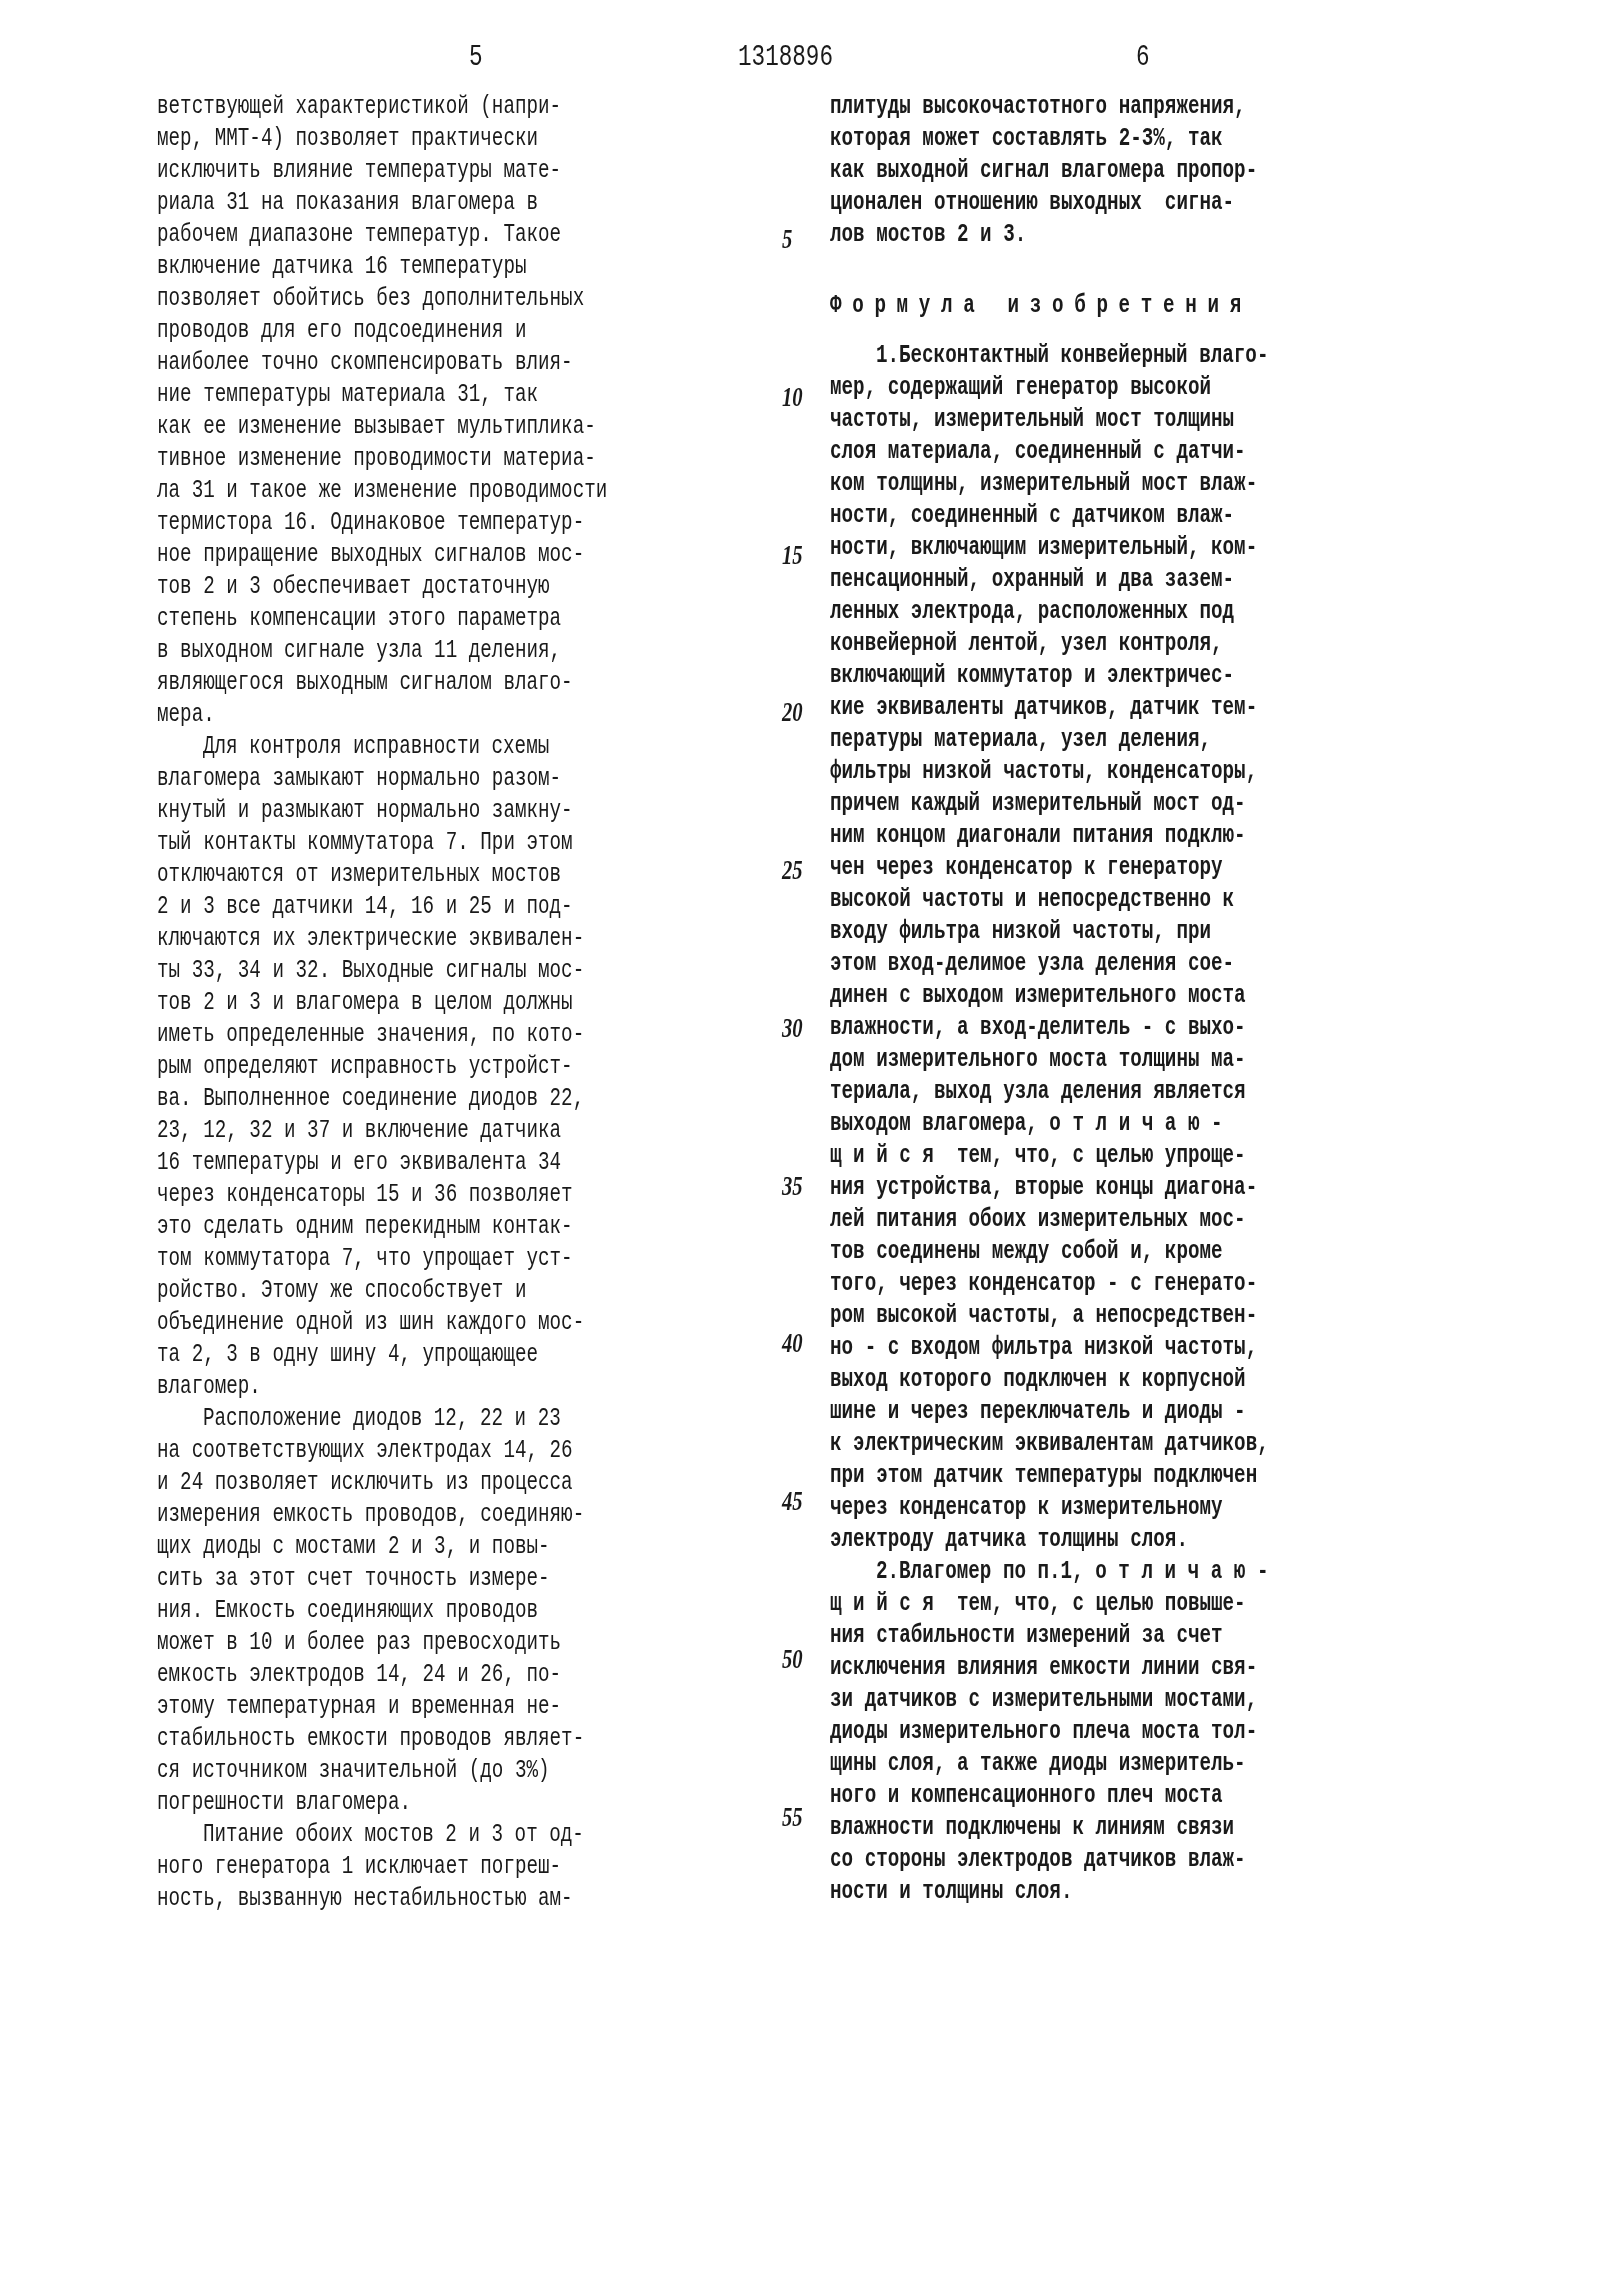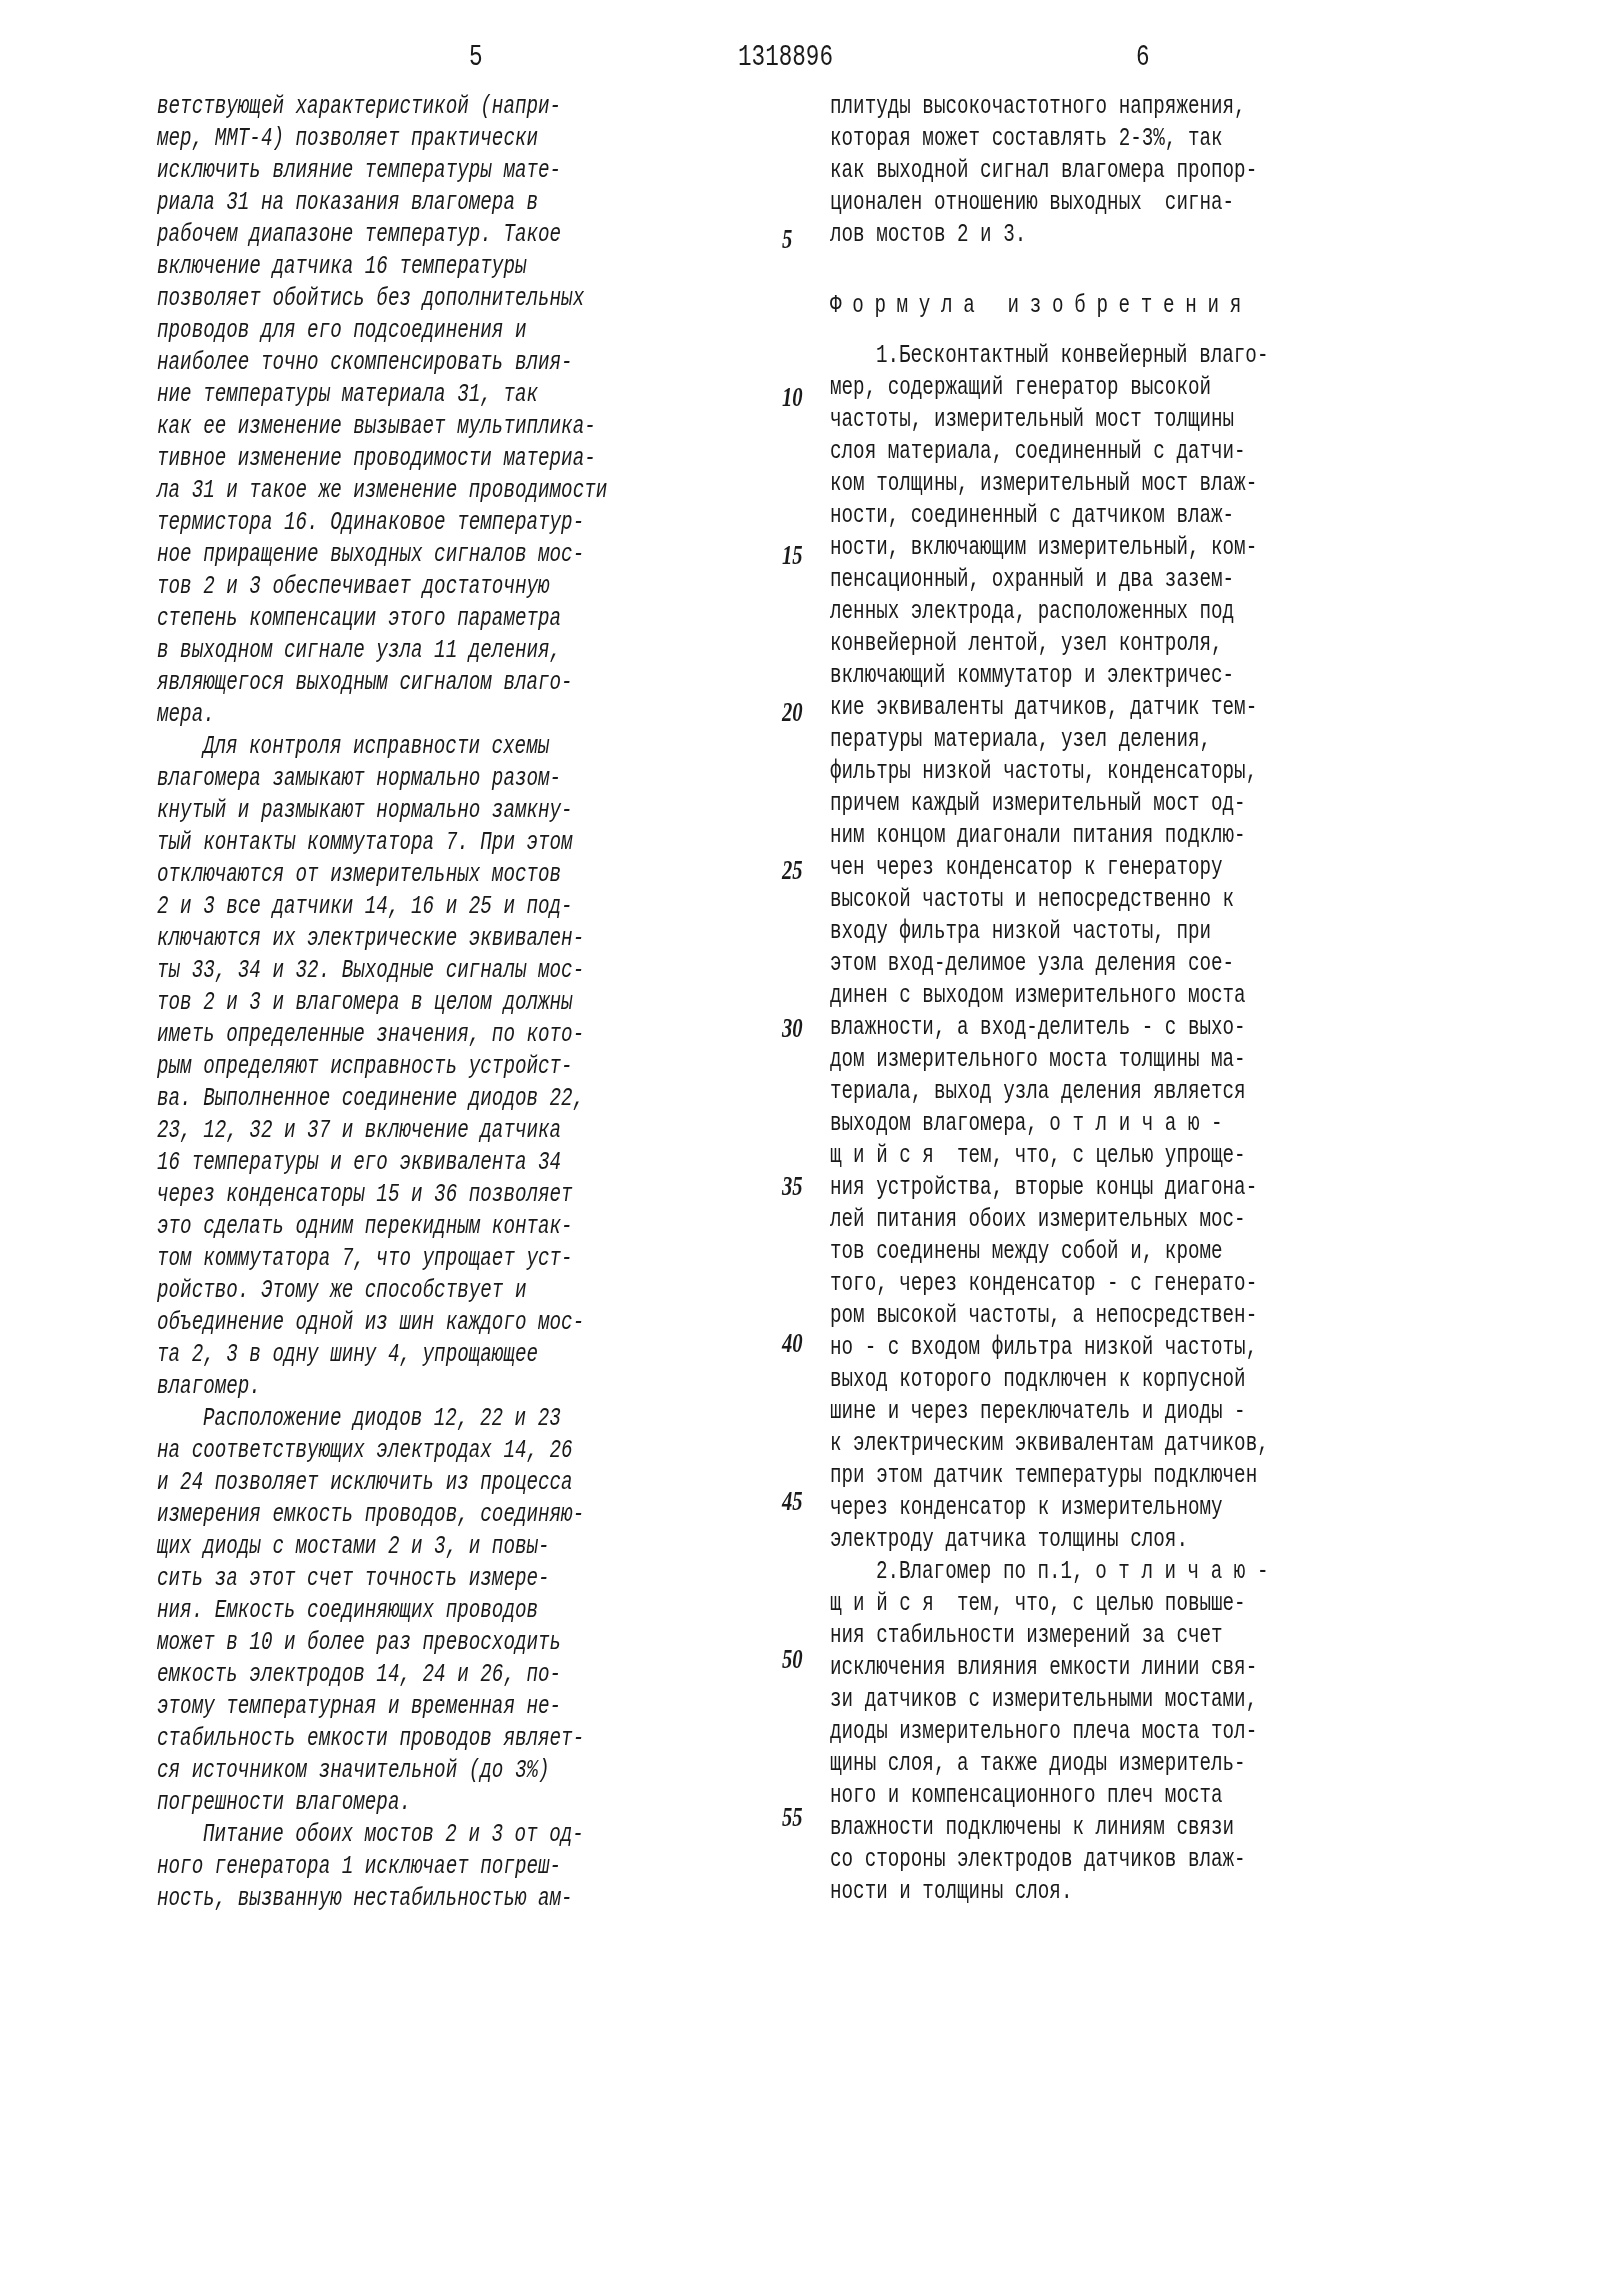--- a/index.html
+++ b/index.html
@@ -6,22 +6,22 @@
   body {
     width: 1623px; height: 2295px; position: relative; overflow: hidden;
     font-family: "Liberation Mono", "DejaVu Sans Mono", monospace;
     color: #1a1a1a;
   }
   .hdr { position: absolute; top: 41px; font-size: 29px; transform: scaleX(0.78); transform-origin: left top; }
   #hdr-left { left: 469px; }
   #hdr-num { left: 738px; }
   #hdr-right { left: 1136px; }
   .col { position: absolute; top: 90px; width: 655px; }
-  #col-left { left: 157px; font-style: italic; }
-  #col-right { left: 830px; }
+  #col-left { left: 157px; }
+  #col-right { left: 830px; font-weight: bold; }
   .line {
     height: 32px; line-height: 32px; font-size: 26px; white-space: pre;
     transform: scaleX(0.74); transform-origin: left center;
   }
   .ind { padding-left: 62px; }
   .gap { height: 39px; }
   .gap2 { height: 18.3px; }
   .spaced { letter-spacing: 14.4px; }
   .lnum {
     position: absolute; left: 782px; font-size: 27.5px; font-weight: bold; font-style: italic;

